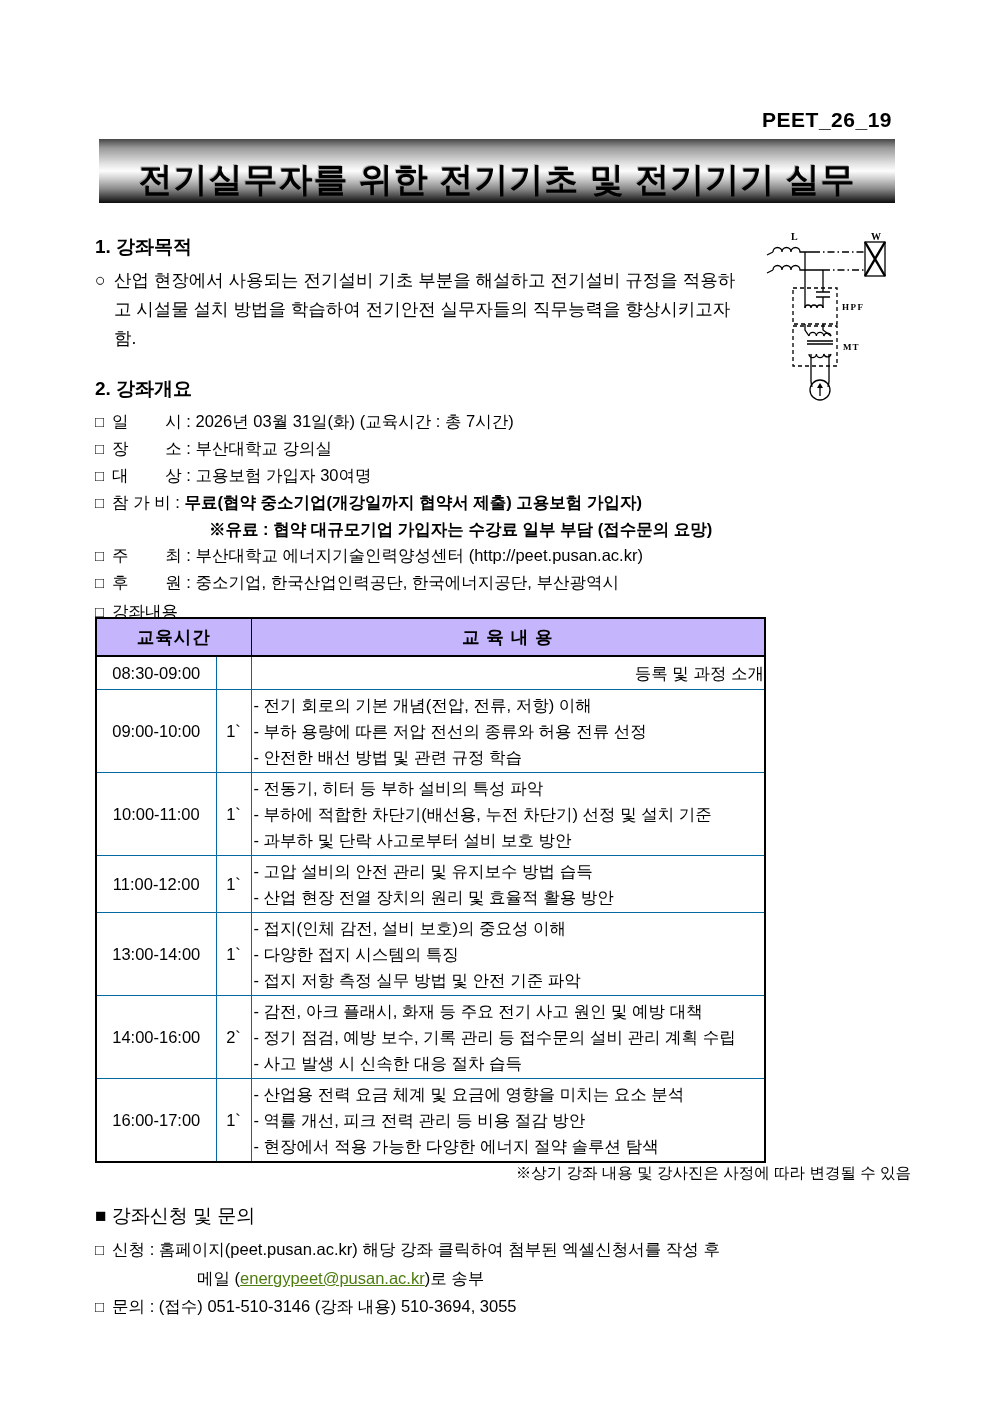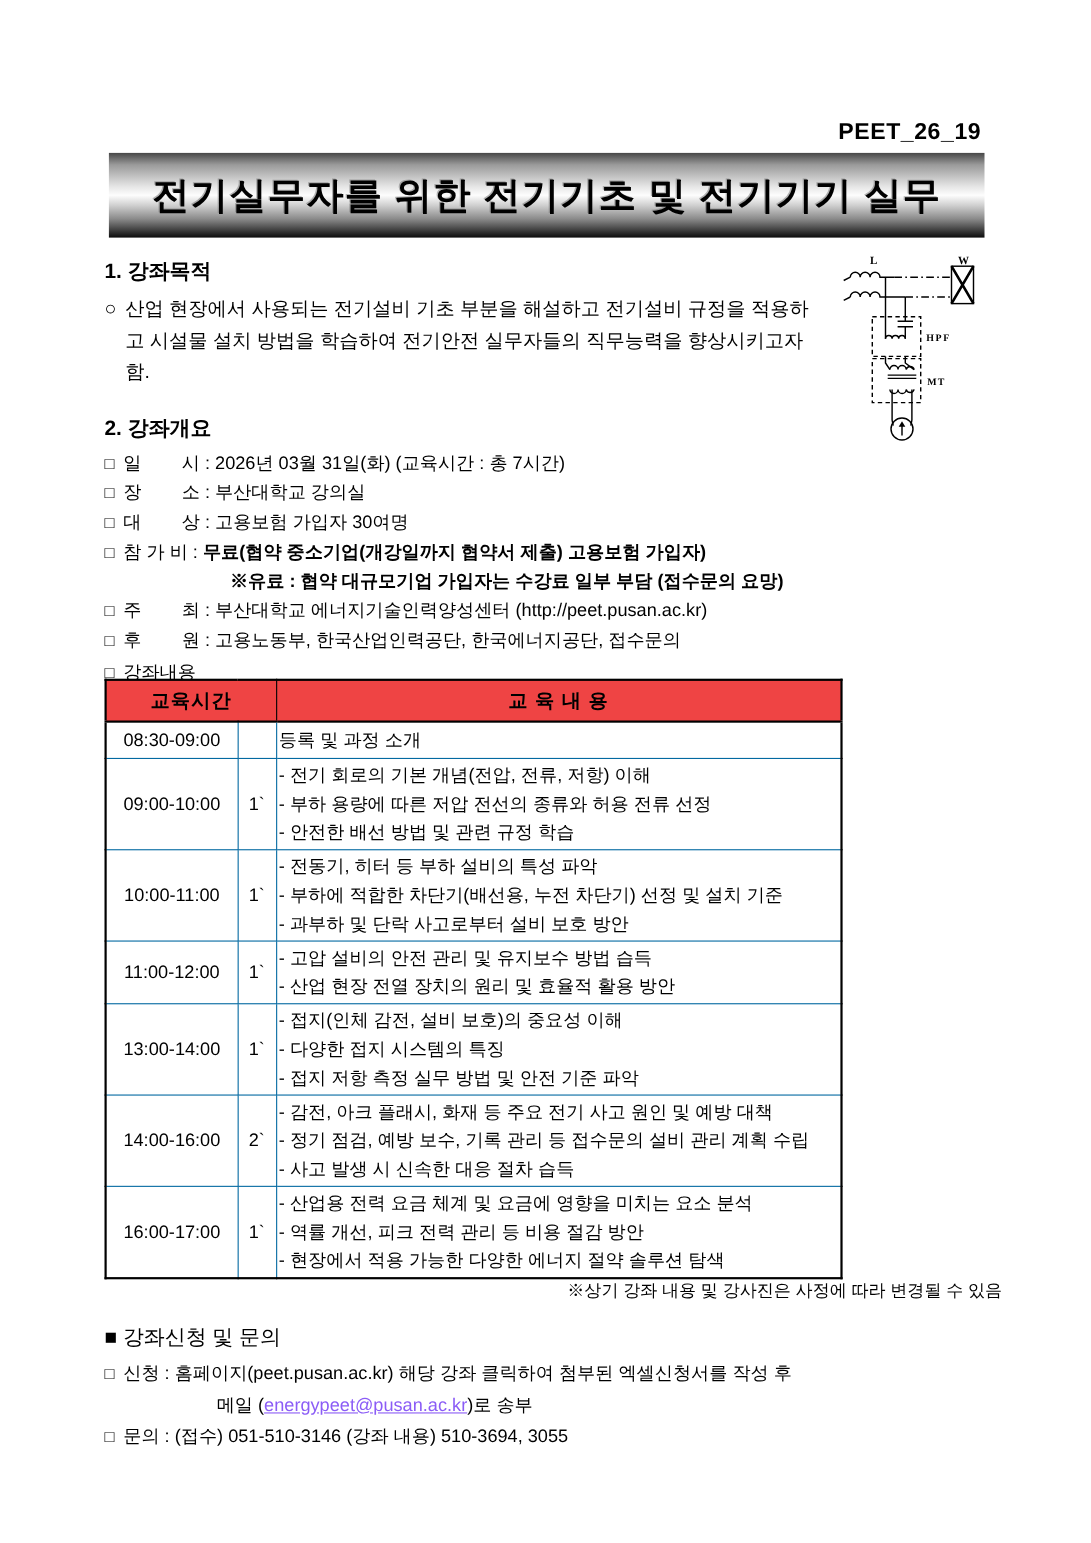--- a/index.html
+++ b/index.html
@@ -5,23 +5,23 @@
   html,body { margin:0; padding:0; background:#fff; }
   .page {
     position:relative; width:992px; height:1403px; background:#fff;
     font-family:"Liberation Sans", sans-serif; color:#000; overflow:hidden;
   }
   .doc-code {
     position:absolute; top:108px; right:100px;
     font-size:21px; font-weight:bold; letter-spacing:0.5px;margin-left:41px;
   }
   .banner {
-    position:absolute; top:139px; left:99px; width:796px; height:77px;
+    position:absolute; top:139px; left:99px; width:796px; height:64px;
     background:linear-gradient(180deg,#474747 0%,#9a9a9a 14%,#e6e6e6 40%,#fdfdfd 50%,#cfcfcf 62%,#8a8a8a 78%,#3a3a3a 92%,#0c0c0c 100%);
-    display:flex; align-items:center; justify-content:center;
+    display:flex; align-items:flex-end; justify-content:center;
   }
   .banner .title-text {
     font-size:34px; font-weight:bold; letter-spacing:1px;
     text-shadow:-1px -1px 0 rgba(120,120,120,0.55);
   }
   .sec1 { position:absolute; top:234px; left:95px; width:672px; }
   .sec-heading { font-size:19px; font-weight:bold; margin:0 0 6px 0; }
   .purpose { display:flex; font-size:17.5px; line-height:29px; }
   .purpose .circ { margin-right:8px; font-size:18px; }
   .purpose .ptext { width:634px; }
@@ -33,39 +33,39 @@
   .ov-box { display:inline-block; margin-right:8px; font-size:15px; }
   .ov-label { white-space:pre; }
   .ov-value { }
   .bold { font-weight:bold; }
   .fee-note { font-size:16.5px; line-height:26px; font-weight:bold; padding-left:114px; white-space:pre; }
   .tbl-label { font-size:16.5px; line-height:26px; margin-top:2px; }
 
   .tablewrap { position:absolute; top:617px; left:95px; }
   table.sched { border-collapse:collapse; width:669px; table-layout:fixed; border:2px solid #000; }
   table.sched th {
-    background:#ef4444; border:1px solid #000; border-bottom:2px solid #000;
+    background:#c4b5fd; border:1px solid #000; border-bottom:2px solid #000;
     height:34px; font-size:17.5px; font-weight:bold; letter-spacing:1px; text-align:center;
   }
   table.sched td { border:1px solid #0369a1; vertical-align:middle; font-size:16.5px; padding:2px 0; }
   td.time { text-align:center; white-space:nowrap; }
   td.dur  { text-align:center; }
   td.content { padding:2px 6px; }
   td.content .li { line-height:24px; padding:1px 0 1px 2px; }
-  td.content.ctr { text-align:left; }
+  td.content.ctr { text-align:right; }
   tr.single td { height:28px; }
 
   .footnote { position:absolute; top:1163px; left:95px; width:806px; text-align:right; font-size:15.5px;padding-left:10px; }
 
   .contact { position:absolute; top:1203px; left:95px; width:812px; }
   .contact .c-heading { font-size:19px; font-weight:normal; margin-bottom:6px; }
   .c-line { font-size:16.5px; line-height:28px; white-space:pre-wrap; }
   .c-line .ov-box { margin-right:8px; }
   .c-indent { padding-left:102px; }
-  a.email { color:#8b5cf6; text-decoration:underline;margin-top:24px; }
+  a.email { color:#4d7c0f; text-decoration:underline;margin-top:24px; }
 </style>
 </head>
 <body>
 
 <div class="page">
 
   <div class="doc-code">PEET_26_19</div>
 
   <div class="banner">
     <span class="title-text">전기실무자를 위한 전기기초 및 전기기기 실무</span>
@@ -124,21 +124,21 @@
 
   <div class="sec2">
     <div class="sec-heading">2. 강좌개요</div>
 
     <div class="ov-item"><span class="ov-box">□</span><span class="ov-label">일        시 : </span><span class="ov-value">2026년 03월 31일(화) (교육시간 : 총 7시간)</span></div>
     <div class="ov-item"><span class="ov-box">□</span><span class="ov-label">장        소 : </span><span class="ov-value">부산대학교 강의실</span></div>
     <div class="ov-item"><span class="ov-box">□</span><span class="ov-label">대        상 : </span><span class="ov-value">고용보험 가입자 30여명</span></div>
     <div class="ov-item"><span class="ov-box">□</span><span class="ov-label">참 가 비 : </span><span class="ov-value bold">무료(협약 중소기업(개강일까지 협약서 제출) 고용보험 가입자)</span></div>
     <div class="fee-note">※유료 : 협약 대규모기업 가입자는 수강료 일부 부담 (접수문의 요망)</div>
     <div class="ov-item"><span class="ov-box">□</span><span class="ov-label">주        최 : </span><span class="ov-value">부산대학교 에너지기술인력양성센터 (http://peet.pusan.ac.kr)</span></div>
-    <div class="ov-item"><span class="ov-box">□</span><span class="ov-label">후        원 : </span><span class="ov-value">고용노동부, 한국산업인력공단, 한국에너지공단, 접수문의</span></div>
+    <div class="ov-item"><span class="ov-box">□</span><span class="ov-label">후        원 : </span><span class="ov-value">중소기업, 한국산업인력공단, 한국에너지공단, 부산광역시</span></div>
 
     <div class="ov-item tbl-label"><span class="ov-box">□</span><span>강좌내용</span></div>
   </div>
 
   <div class="tablewrap">
     <table class="sched">
       <colgroup>
           <col style="width:120px">
           <col style="width:35px">
           <col style="width:514px">

